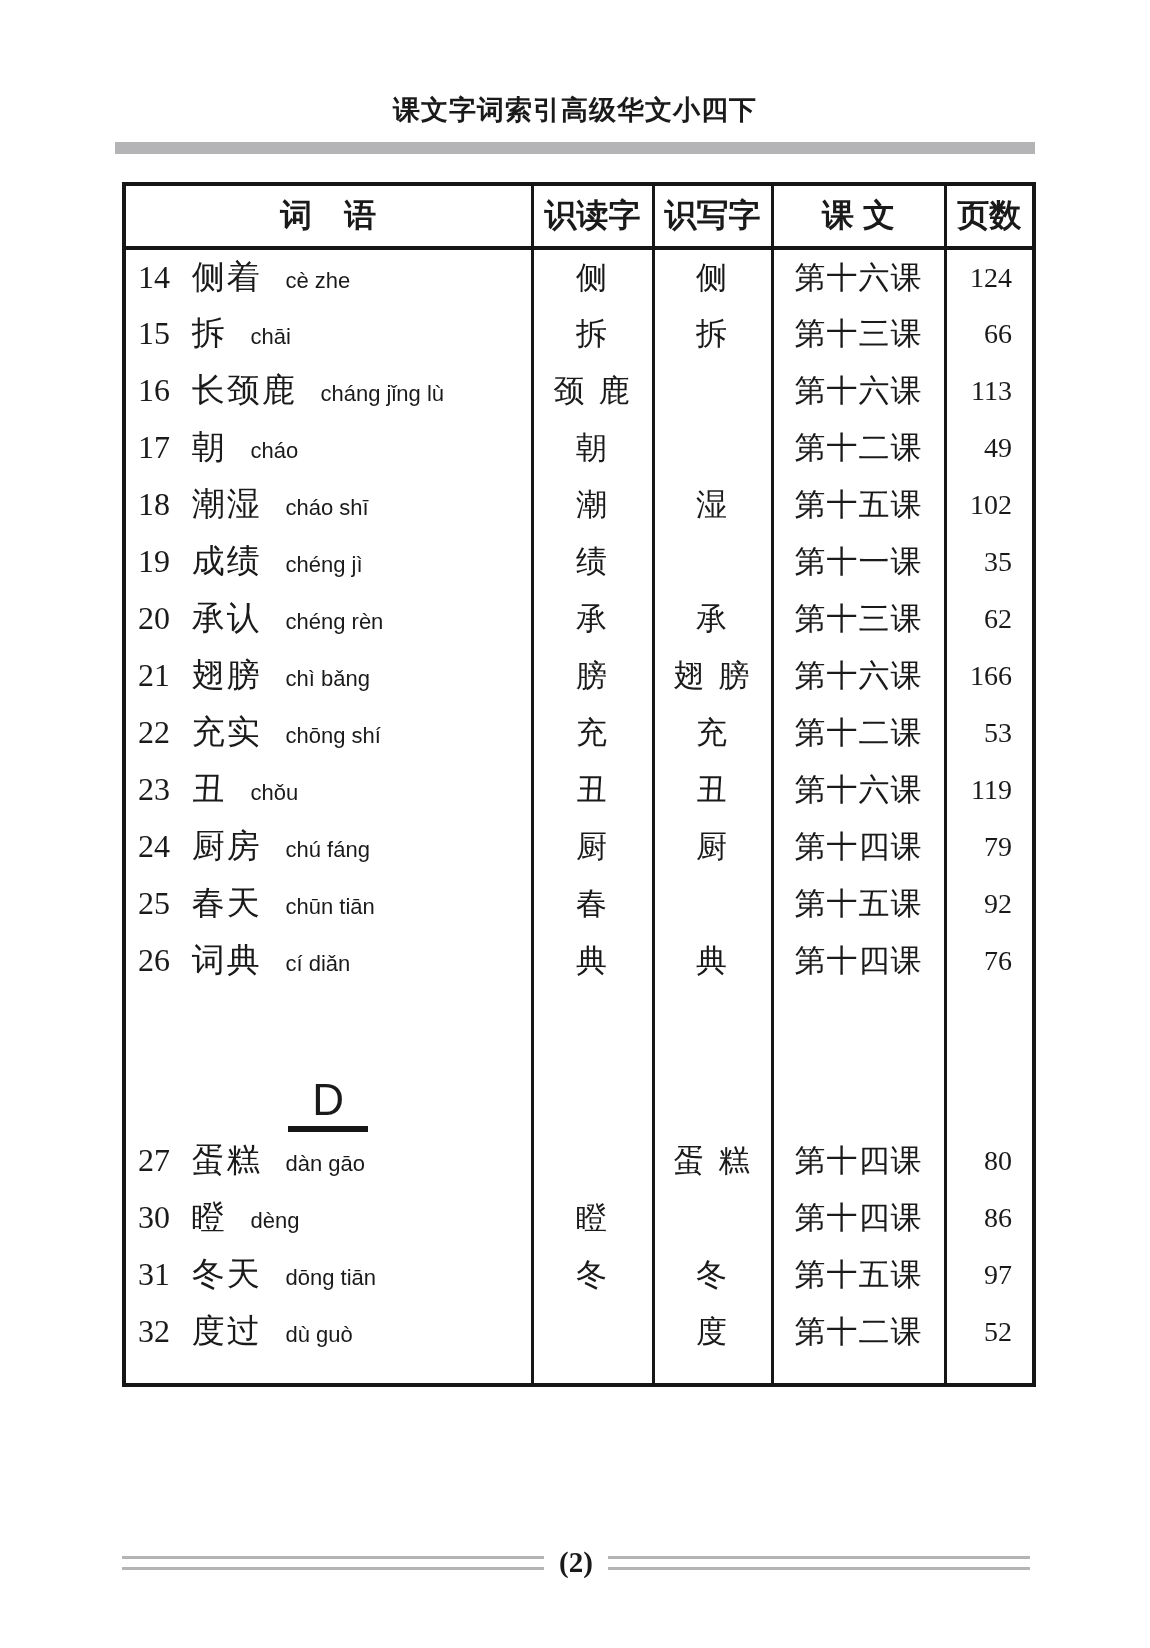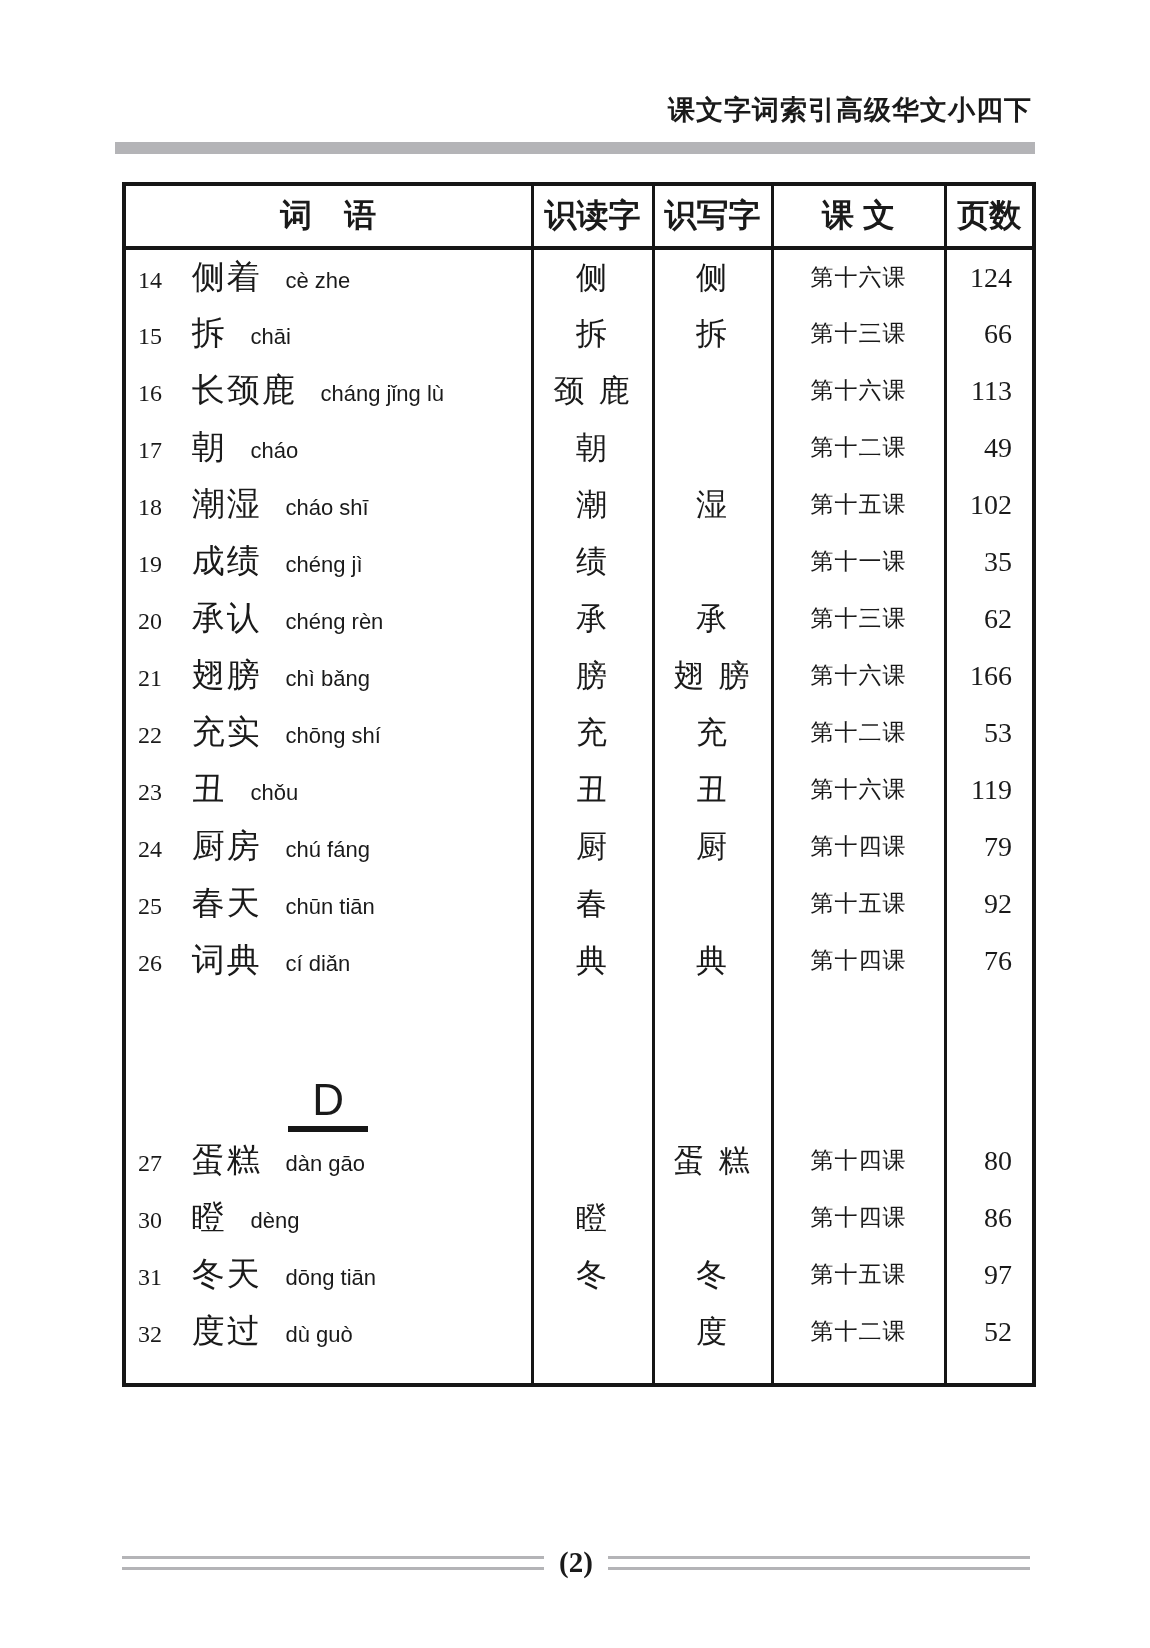--- a/index.html
+++ b/index.html
@@ -8,21 +8,21 @@
     position:relative;
     width:1150px; height:1648px;
     font-family:"Liberation Serif", serif;
     color:#1a1a1a;
     overflow:hidden;
   }
 
   
   .page-header {
     position:absolute; top:92px; left:118px; right:118px;
-    display:flex; justify-content:flex-end; align-items:baseline;
+    display:flex; justify-content:center; align-items:baseline;
     font-family:"Liberation Sans", sans-serif;
     font-weight:bold; font-size:27px; letter-spacing:1px;
   }
   .header-bar {
     position:absolute; top:142px; left:115px; width:920px; height:12px;
     background:#b4b4b7;
   }
 
   
   .table-wrap { position:absolute; top:182px; left:122px; }
@@ -44,27 +44,27 @@
 
   .col-word   { width:408px; }
   .col-read   { width:121px; }
   .col-write  { width:119px; }
   .col-lesson { width:173px; }
   .col-page   { width:89px;  }
 
   .word-cell { padding-left:12px; white-space:nowrap; }
   .row-no {
     display:inline-block; width:46px;
-    font-family:"Liberation Serif", serif; font-size:24px;
+    font-family:"Liberation Serif", serif; font-size:32px;
   }
   .zh-word { font-family:"DejaVu Serif", serif; font-size:33px; letter-spacing:2px; }
   .pinyin  { font-family:"Liberation Sans", sans-serif; font-size:22px; margin-left:16px; }
 
   .char-cell   { text-align:center; font-family:"DejaVu Serif", serif; font-size:31px; letter-spacing:2px; }
-  .lesson-cell { text-align:center; font-family:"DejaVu Serif", serif; font-size:23px; letter-spacing:1px; }
+  .lesson-cell { text-align:center; font-family:"DejaVu Serif", serif; font-size:31px; letter-spacing:1px; }
   .page-cell   { text-align:right; padding-right:20px; font-family:"Liberation Serif", serif; font-size:28px;margin-left:6px; }
 
   
   .section-row td { height:143px; vertical-align:bottom; }
   .section-label-cell { text-align:center; padding-bottom:0; }
   .section-letter {
     display:inline-block;
     font-family:"Liberation Sans", sans-serif;
     font-size:44px; line-height:1;
     padding:0 24px 4px 24px;

